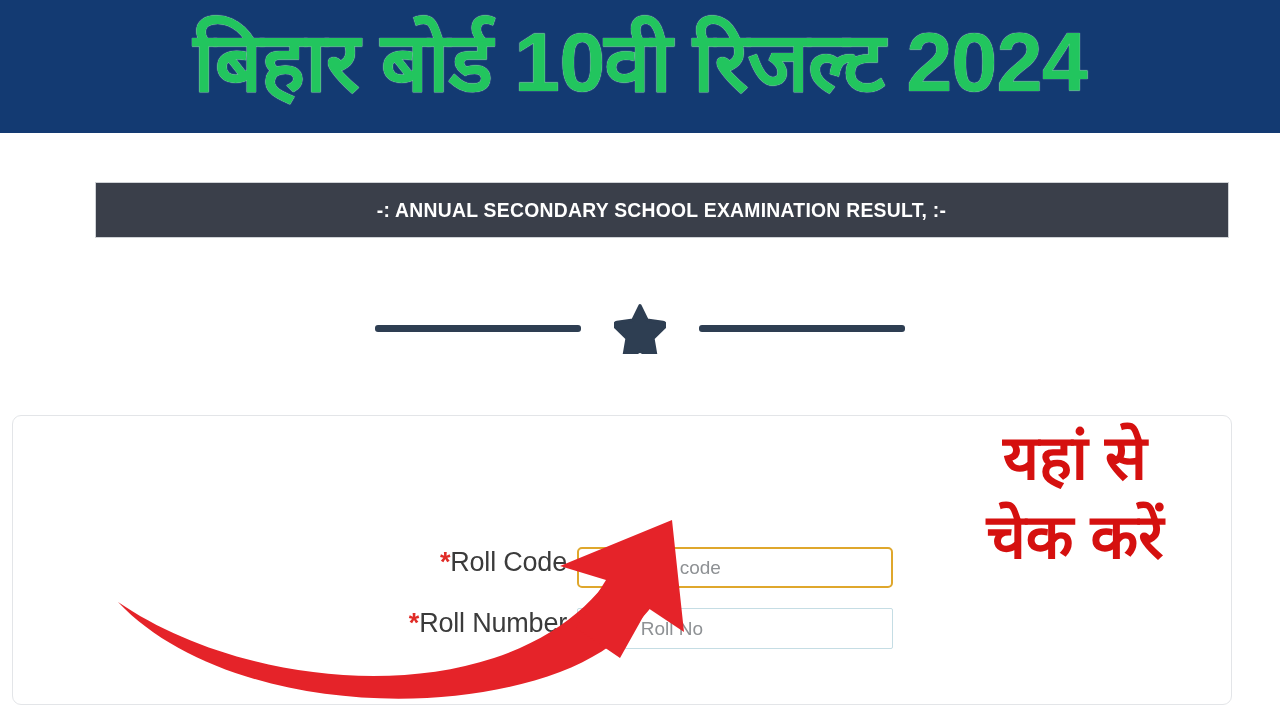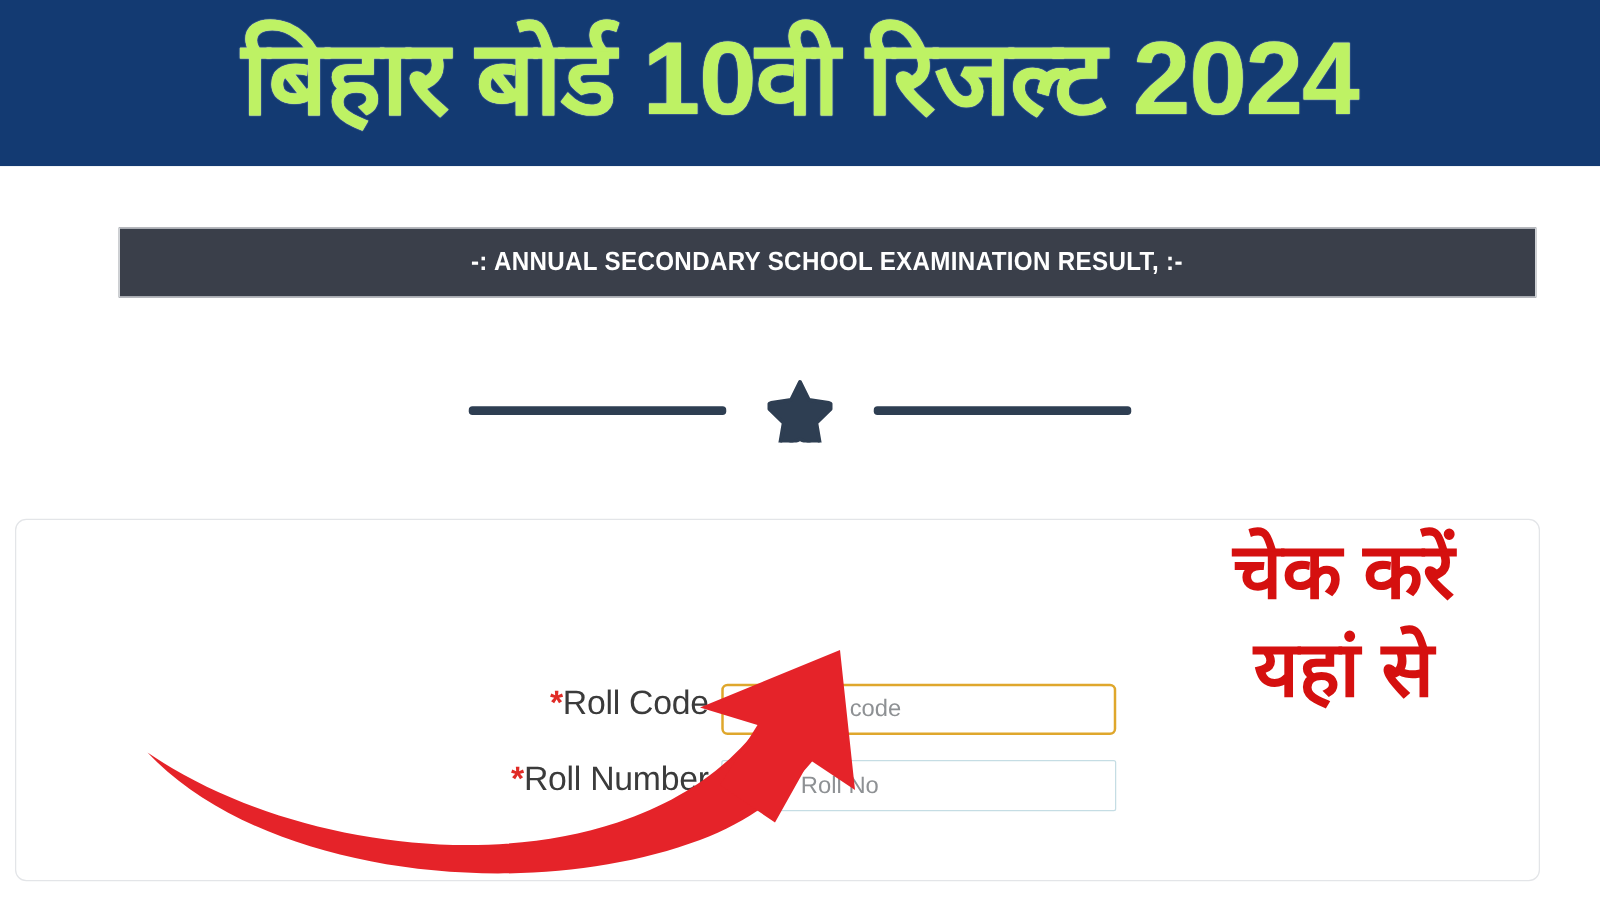--- a/index.html
+++ b/index.html
@@ -25,21 +25,21 @@
     background: #133a72;
     overflow: hidden;
   }
   #banner-title {
     position: absolute;
     left: 0; top: 0;
     width: 1280px;
     height: 133px;
     line-height: 126px;
     text-align: center;
-    color: #bef264;
+    color: #22c55e;
     font-size: 83px;
     font-weight: bold;
     letter-spacing: -1px;
     white-space: nowrap;
     font-family: "Liberation Sans", "DejaVu Sans", sans-serif;
     text-shadow: 0 0 1px #ffffff;
   }
 
   
   #page {
@@ -244,15 +244,15 @@
   <path d="M672 520
            L 560 566
            L 606 580
            L 576 628
            L 620 658
            L 648 608
            L 684 632 Z" fill="#e52329"></path>
 </svg>
 
 <div id="callout">
+  <div>यहां से</div>
   <div>चेक करें</div>
-  <div>यहां से</div>
 </div>
 
 </body></html>

